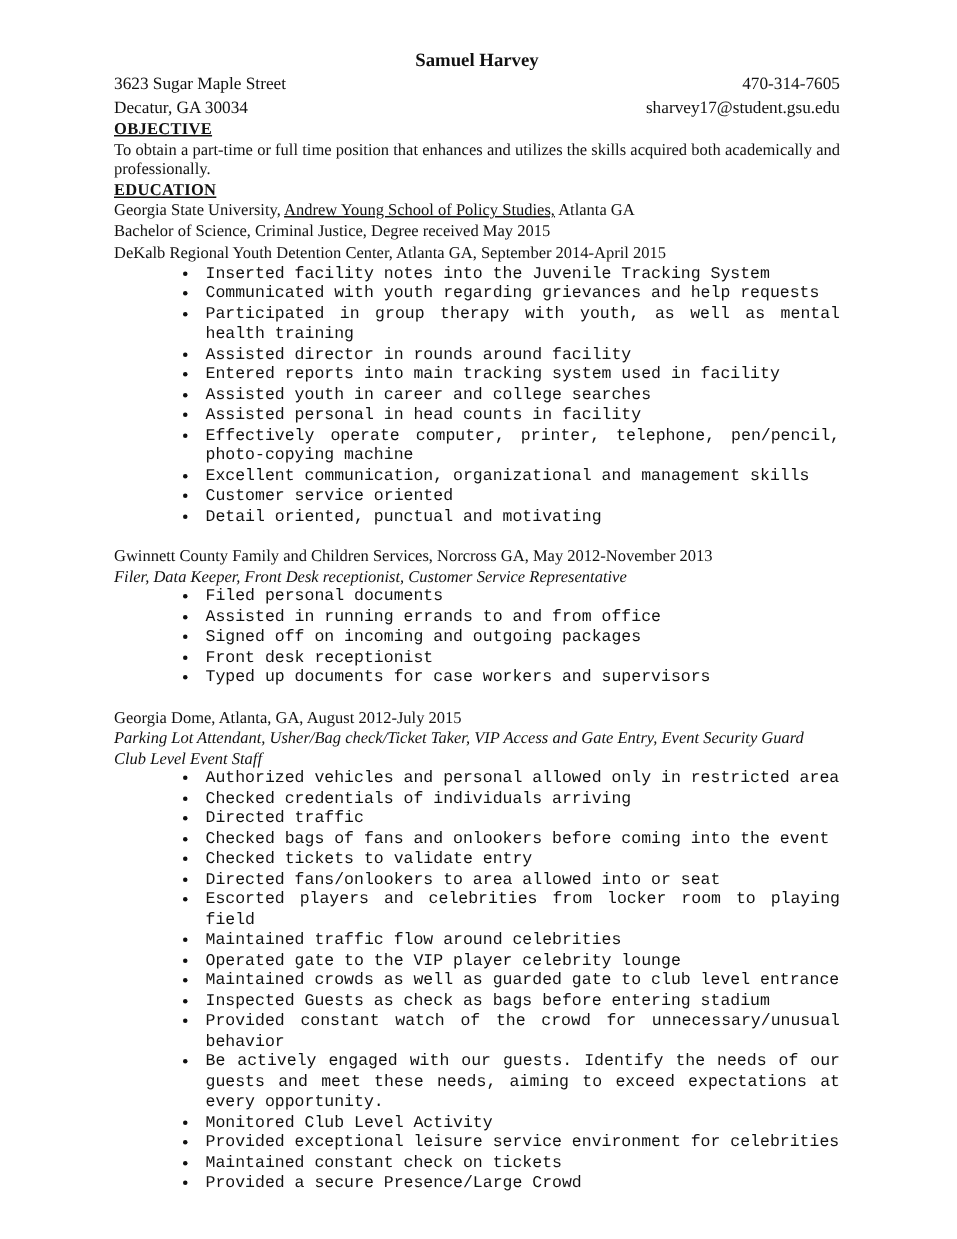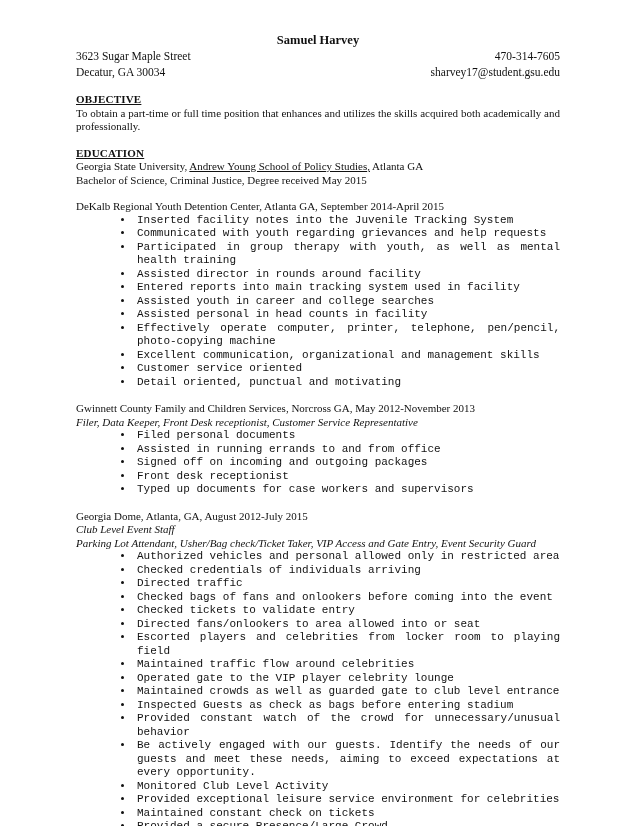--- a/index.html
+++ b/index.html
@@ -21,21 +21,21 @@
     font-size: 12.5px;
     line-height: 16px;
   }
   .contact-row {
     display: flex;
     justify-content: space-between;
     font-size: 11.5px;
     line-height: 16px;
   }
   .contact-right { text-align: right; }
-  .section { margin-top: 13px; }
+  .section { }
   .section-heading {
     font-weight: bold;
     text-decoration: underline;
     letter-spacing: 0.2px;
   }
   p.body-text {
     margin: 0;
     text-align: justify;
   }
   .edu-line { margin: 0; }
@@ -115,22 +115,22 @@
             <li>Filed personal documents</li>
             <li>Assisted in running errands to and from office</li>
             <li>Signed off on incoming and outgoing packages</li>
             <li>Front desk receptionist</li>
             <li>Typed up documents for case workers and supervisors</li>
           </ul>
         </div>
         <div class="job">
           <div><span class="bold">Georgia Dome, </span><span>Atlanta, GA, August 2012-July 2015</span></div>
           <div class="job-roles">
+            <div>Parking Lot Attendant, Usher/Bag check/Ticket Taker, VIP Access and Gate Entry, Event Security Guard</div>
             <div>Club Level Event Staff</div>
-            <div>Parking Lot Attendant, Usher/Bag check/Ticket Taker, VIP Access and Gate Entry, Event Security Guard</div>
           </div>
           <ul class="bullets">
             <li>Authorized vehicles and personal allowed only in restricted area</li>
             <li>Checked credentials of individuals arriving</li>
             <li>Directed traffic</li>
             <li>Checked bags of fans and onlookers before coming into the event</li>
             <li>Checked tickets to validate entry</li>
             <li>Directed fans/onlookers to area allowed into or seat</li>
             <li>Escorted players and celebrities from locker room to playing field</li>
             <li>Maintained traffic flow around celebrities</li>

